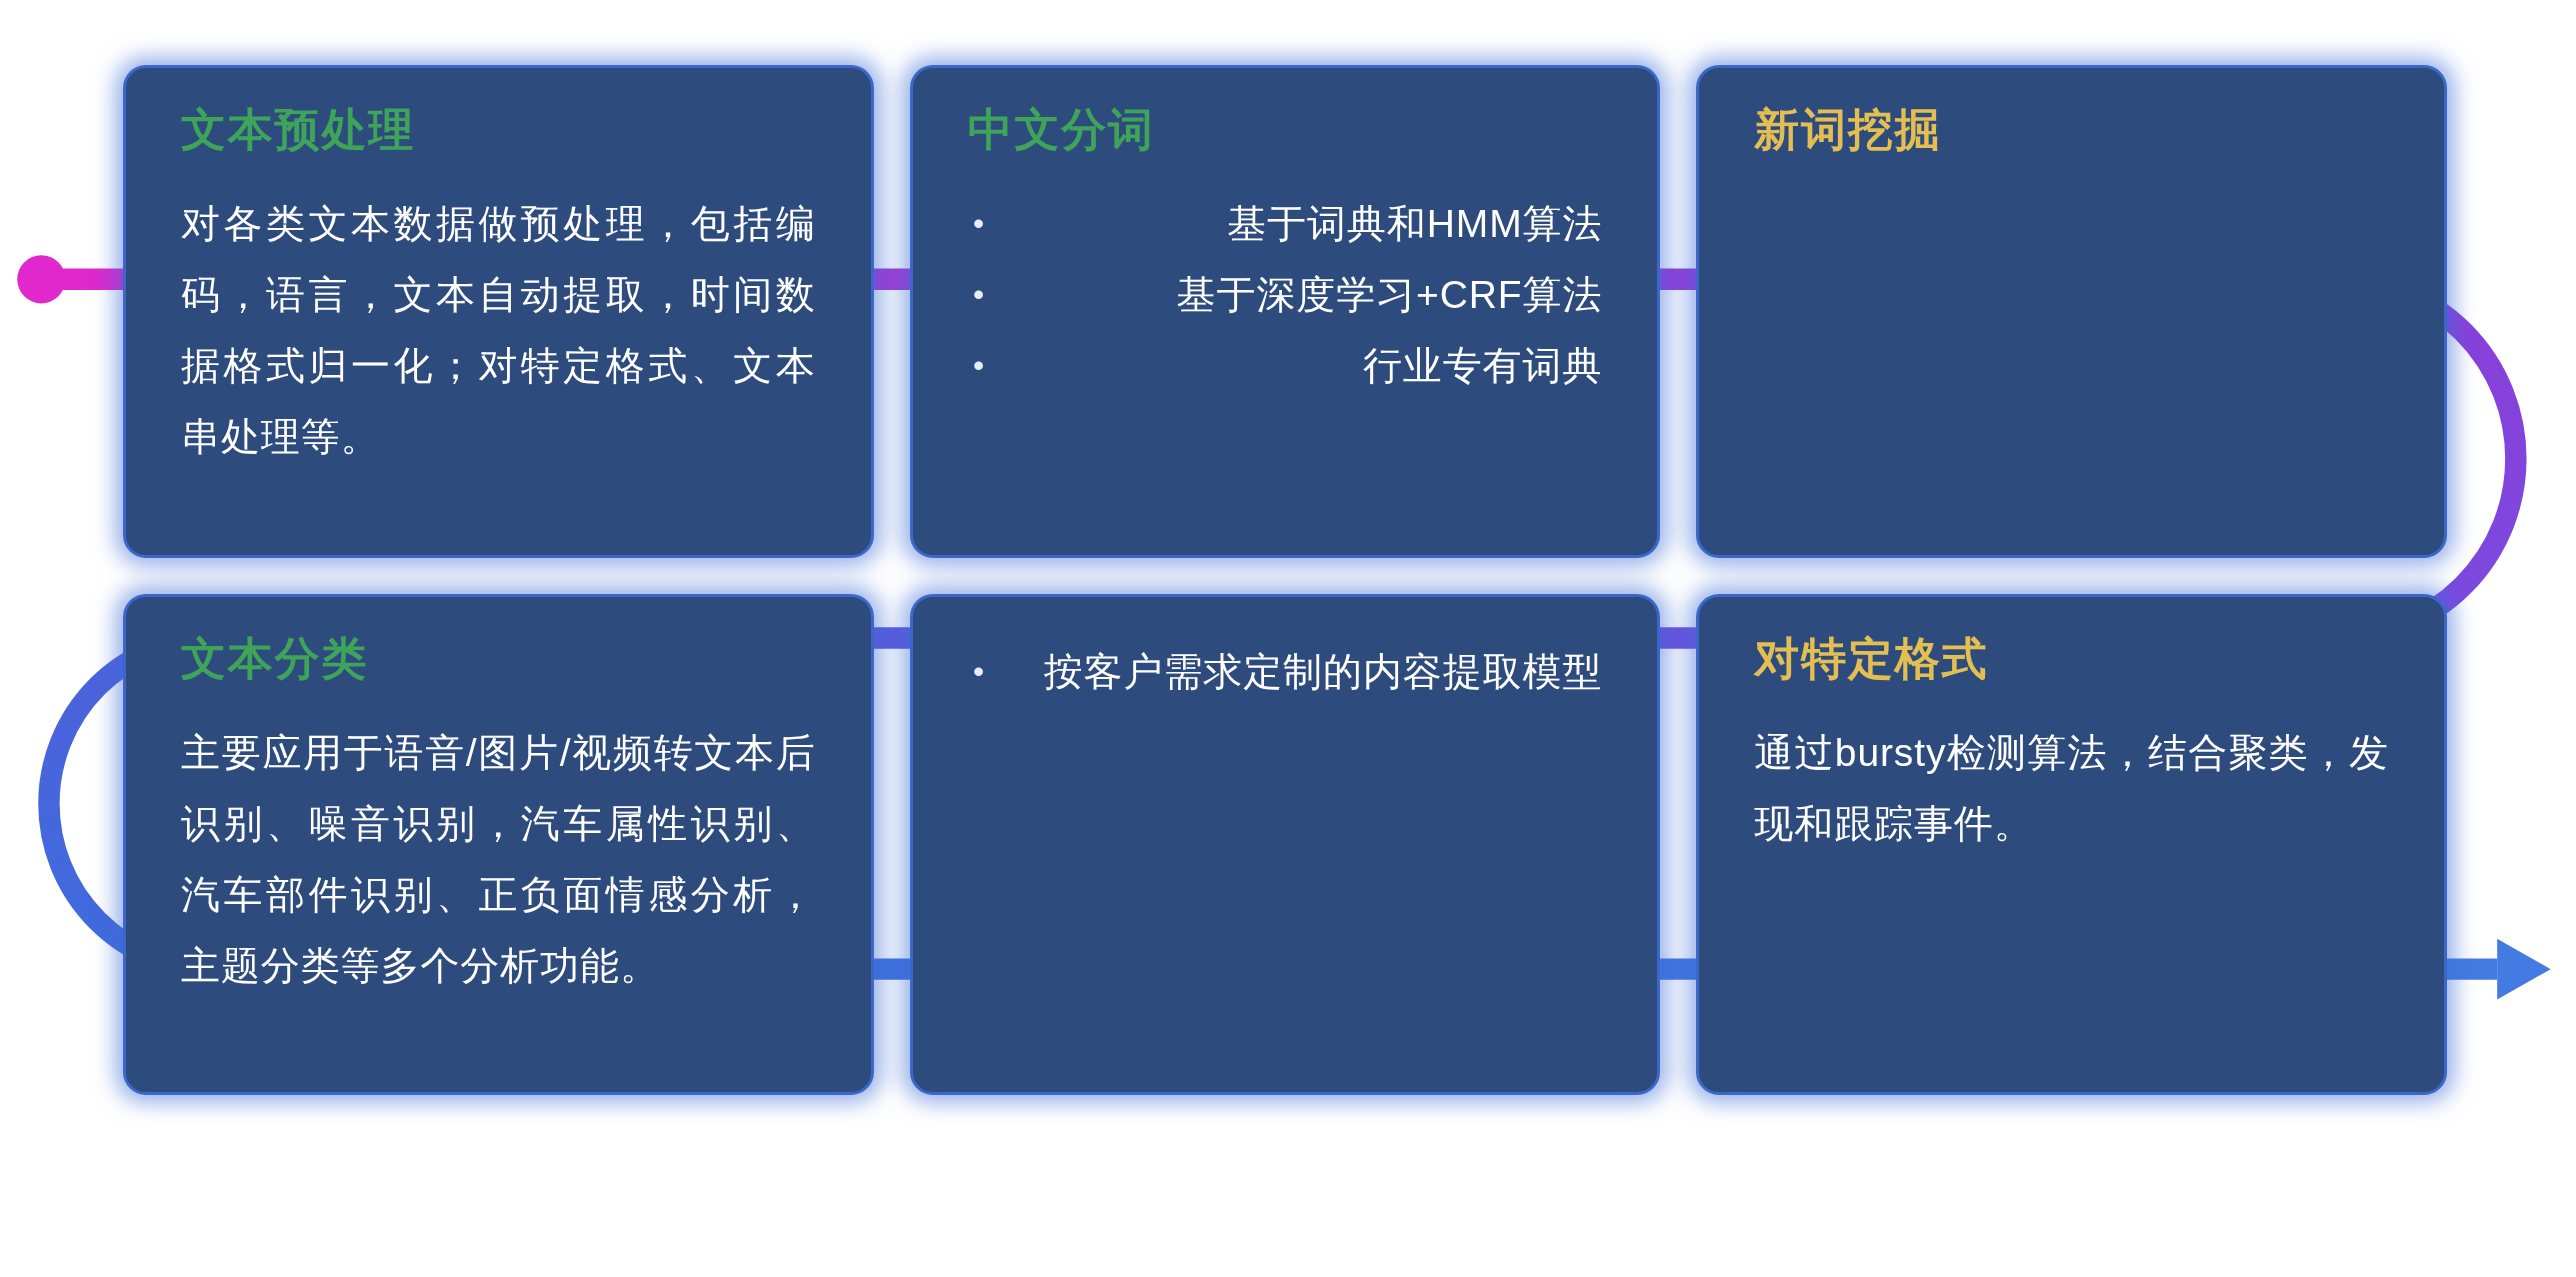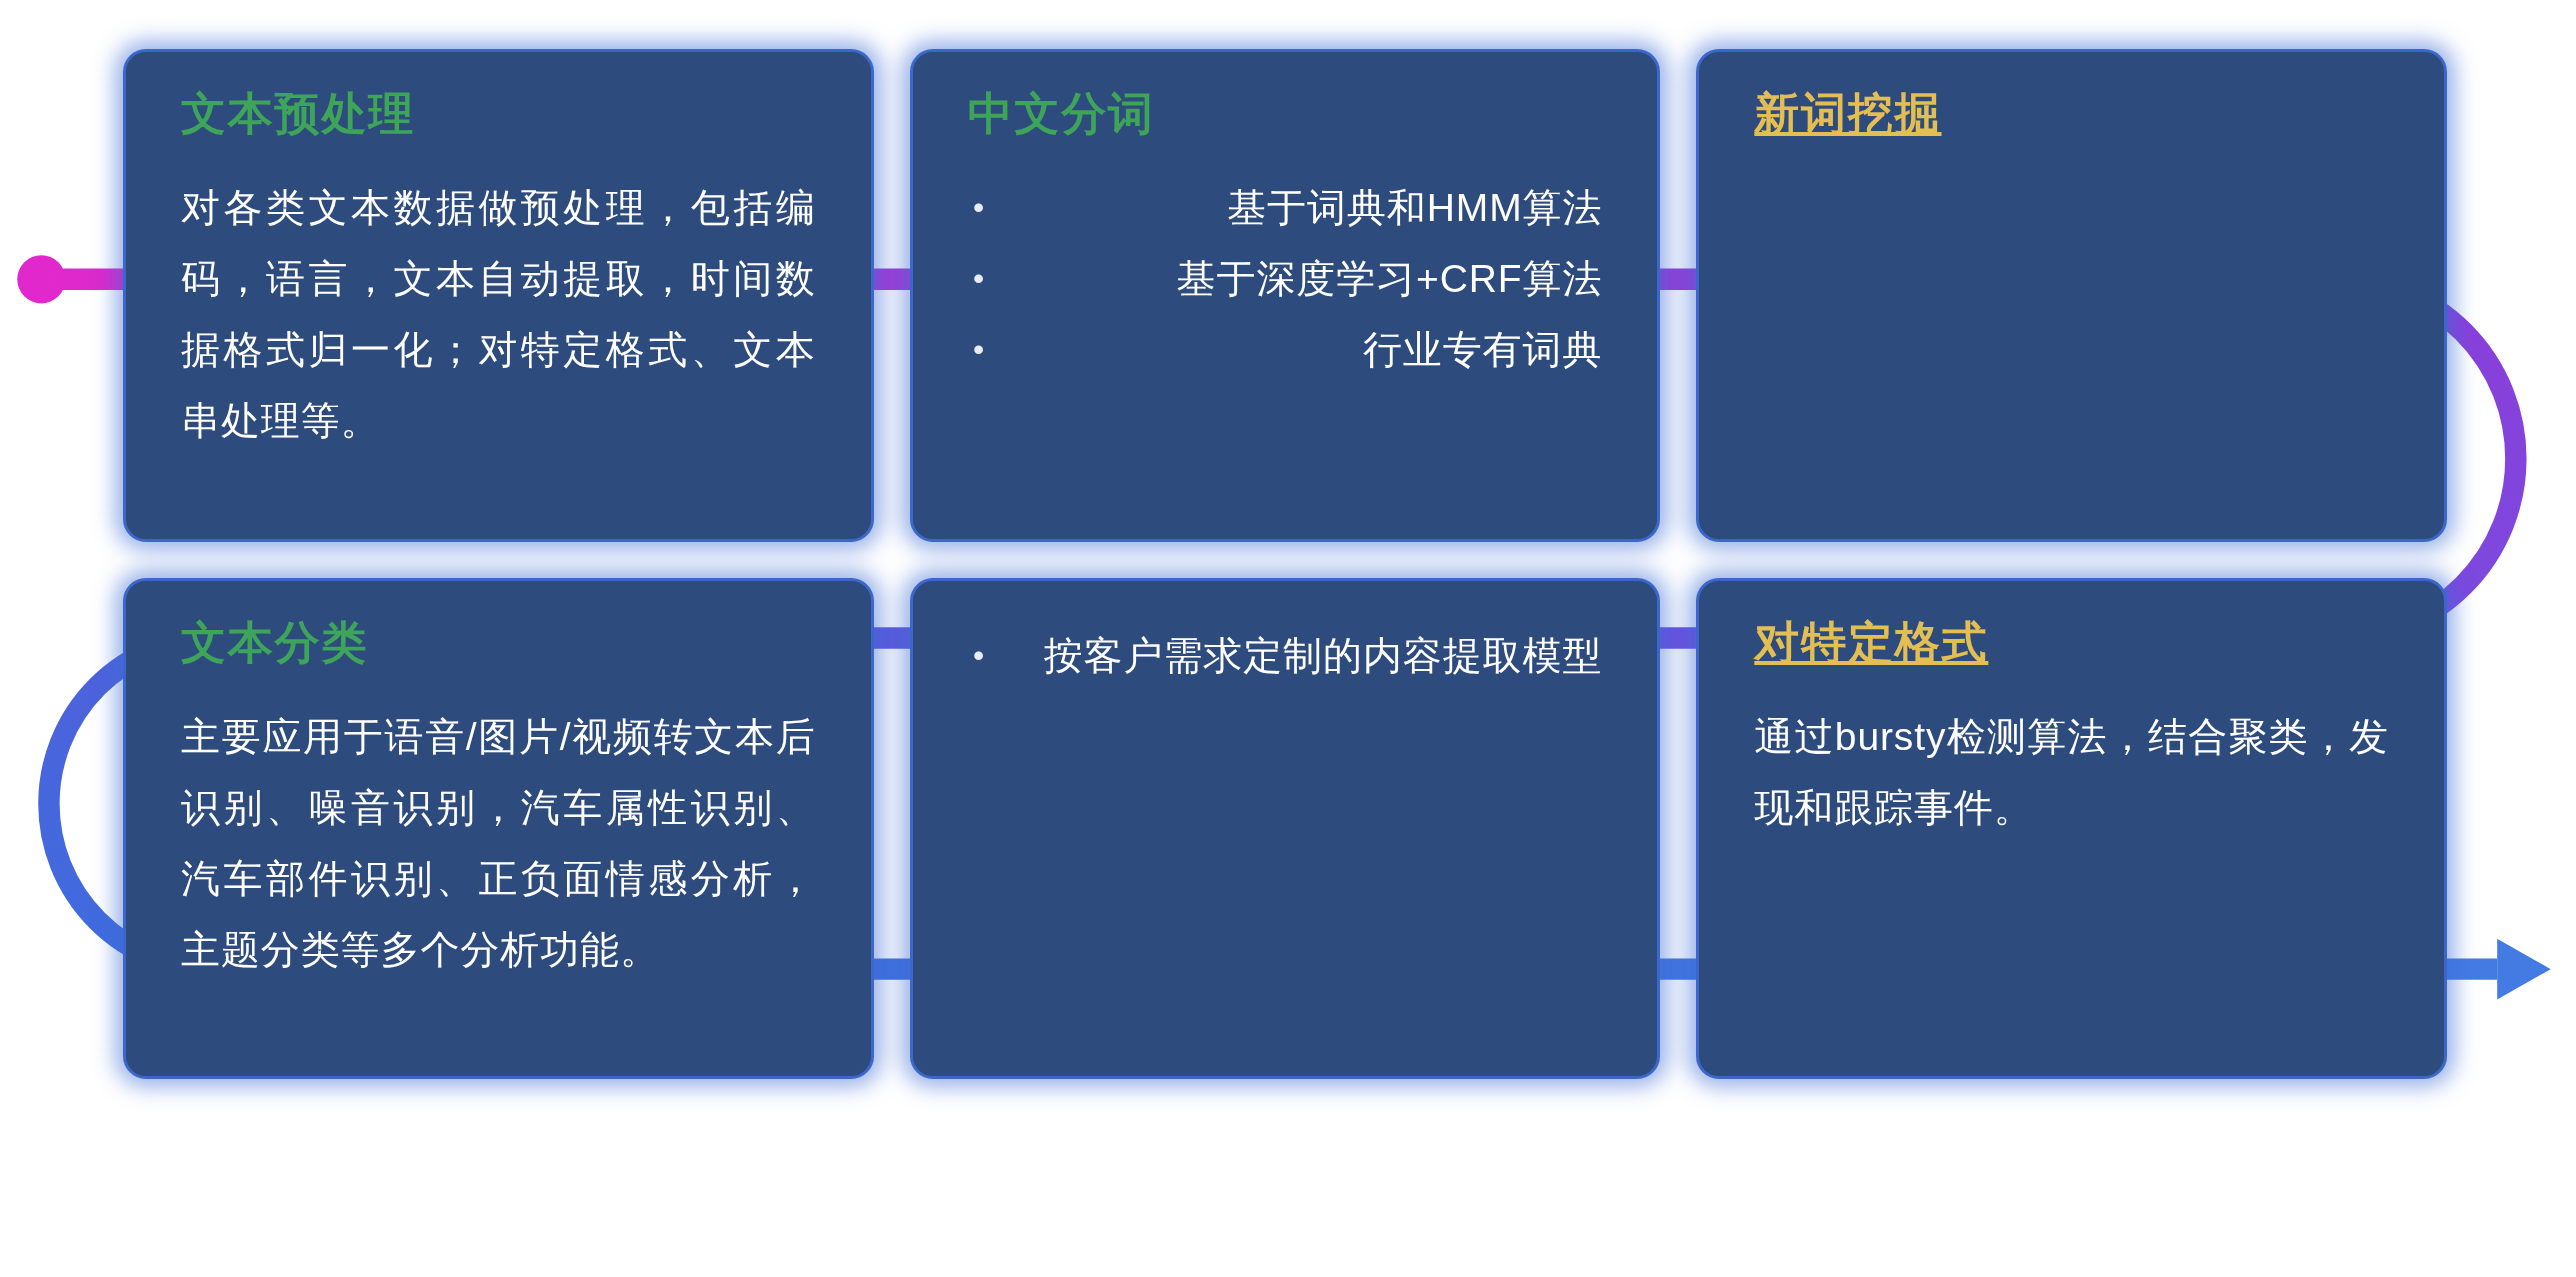--- a/index.html
+++ b/index.html
@@ -16,21 +16,21 @@
 
   .flow-layer {
     position: absolute;
     inset: 0;
     z-index: 0;
   }
 
   .cards-grid {
     position: absolute;
     left: 123px;
-    top: 49px;
+    top: 65px;
     width: 2324px;
     z-index: 1;
     display: grid;
     grid-template-columns: repeat(3, 1fr);
     grid-template-rows: 493px 501px;
     column-gap: 43px;
     row-gap: 206px;
     gap: 36px;
   }
 
@@ -44,21 +44,21 @@
   }
 
   .card-title {
     font-size: 45px;
     font-weight: bold;
     line-height: 1;
     letter-spacing: 1.8px;
     margin-bottom: 36px;
   }
   .title-green  { color: var(--title-green, #3DA45A); }
-  .title-yellow { color: var(--title-yellow, #E3BE52); text-decoration: underline; }
+  .title-yellow { color: var(--title-yellow, #E3BE52); }
 
   .card-body {
     color: var(--body-text, #FFFFFF);
     font-size: 39px;
     line-height: 71px;
     letter-spacing: 0.9px;
     text-align: justify;
   }
 
   .card-bullets {

